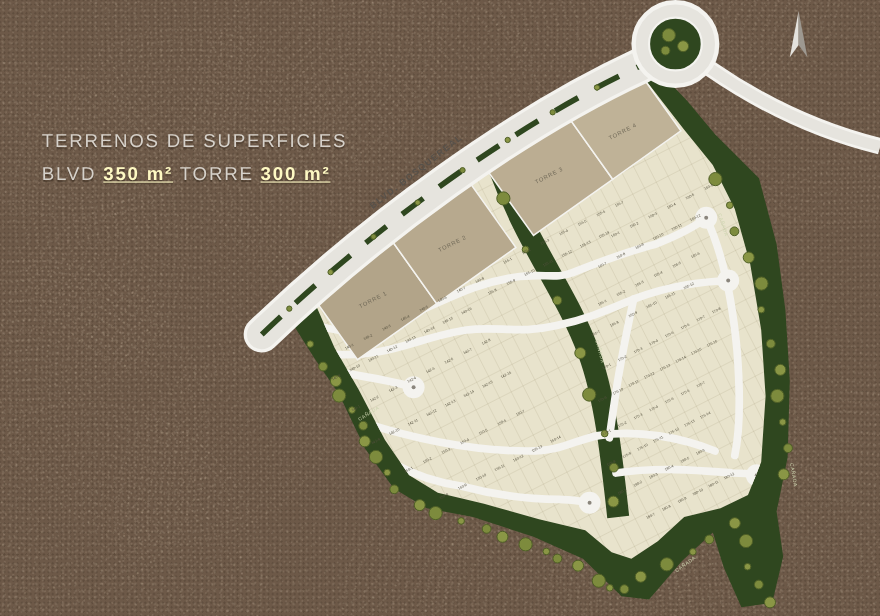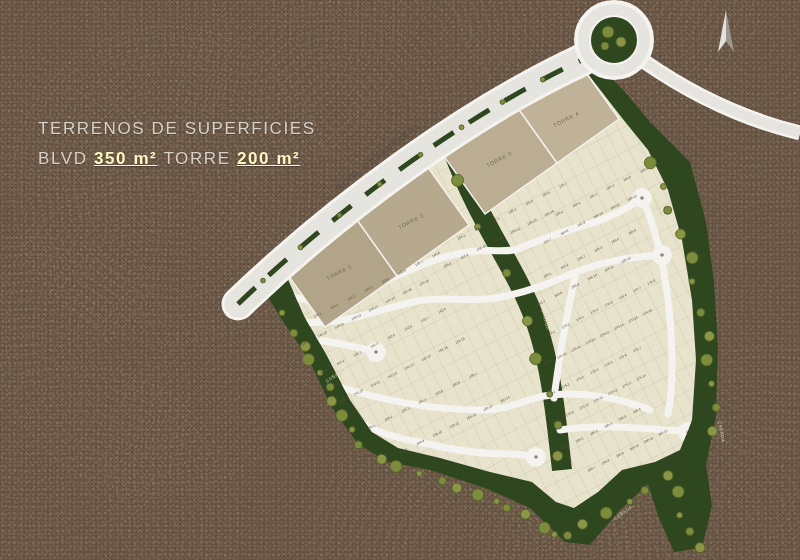--- a/index.html
+++ b/index.html
@@ -579,16 +579,16 @@
         <polygon points="726,10 734,52 726,41" fill="#9d9890"></polygon>
       </g>
     </svg>
 
   <div class="title">
     <div>TERRENOS DE SUPERFICIES</div>
     <div>
       <span>BLVD</span>
       <b>350 m²</b>
       <span>TORRE</span>
-      <b>200 m²</b>
+      <b>300 m²</b>
     </div>
   </div>
 </div>
 
 </body></html>

